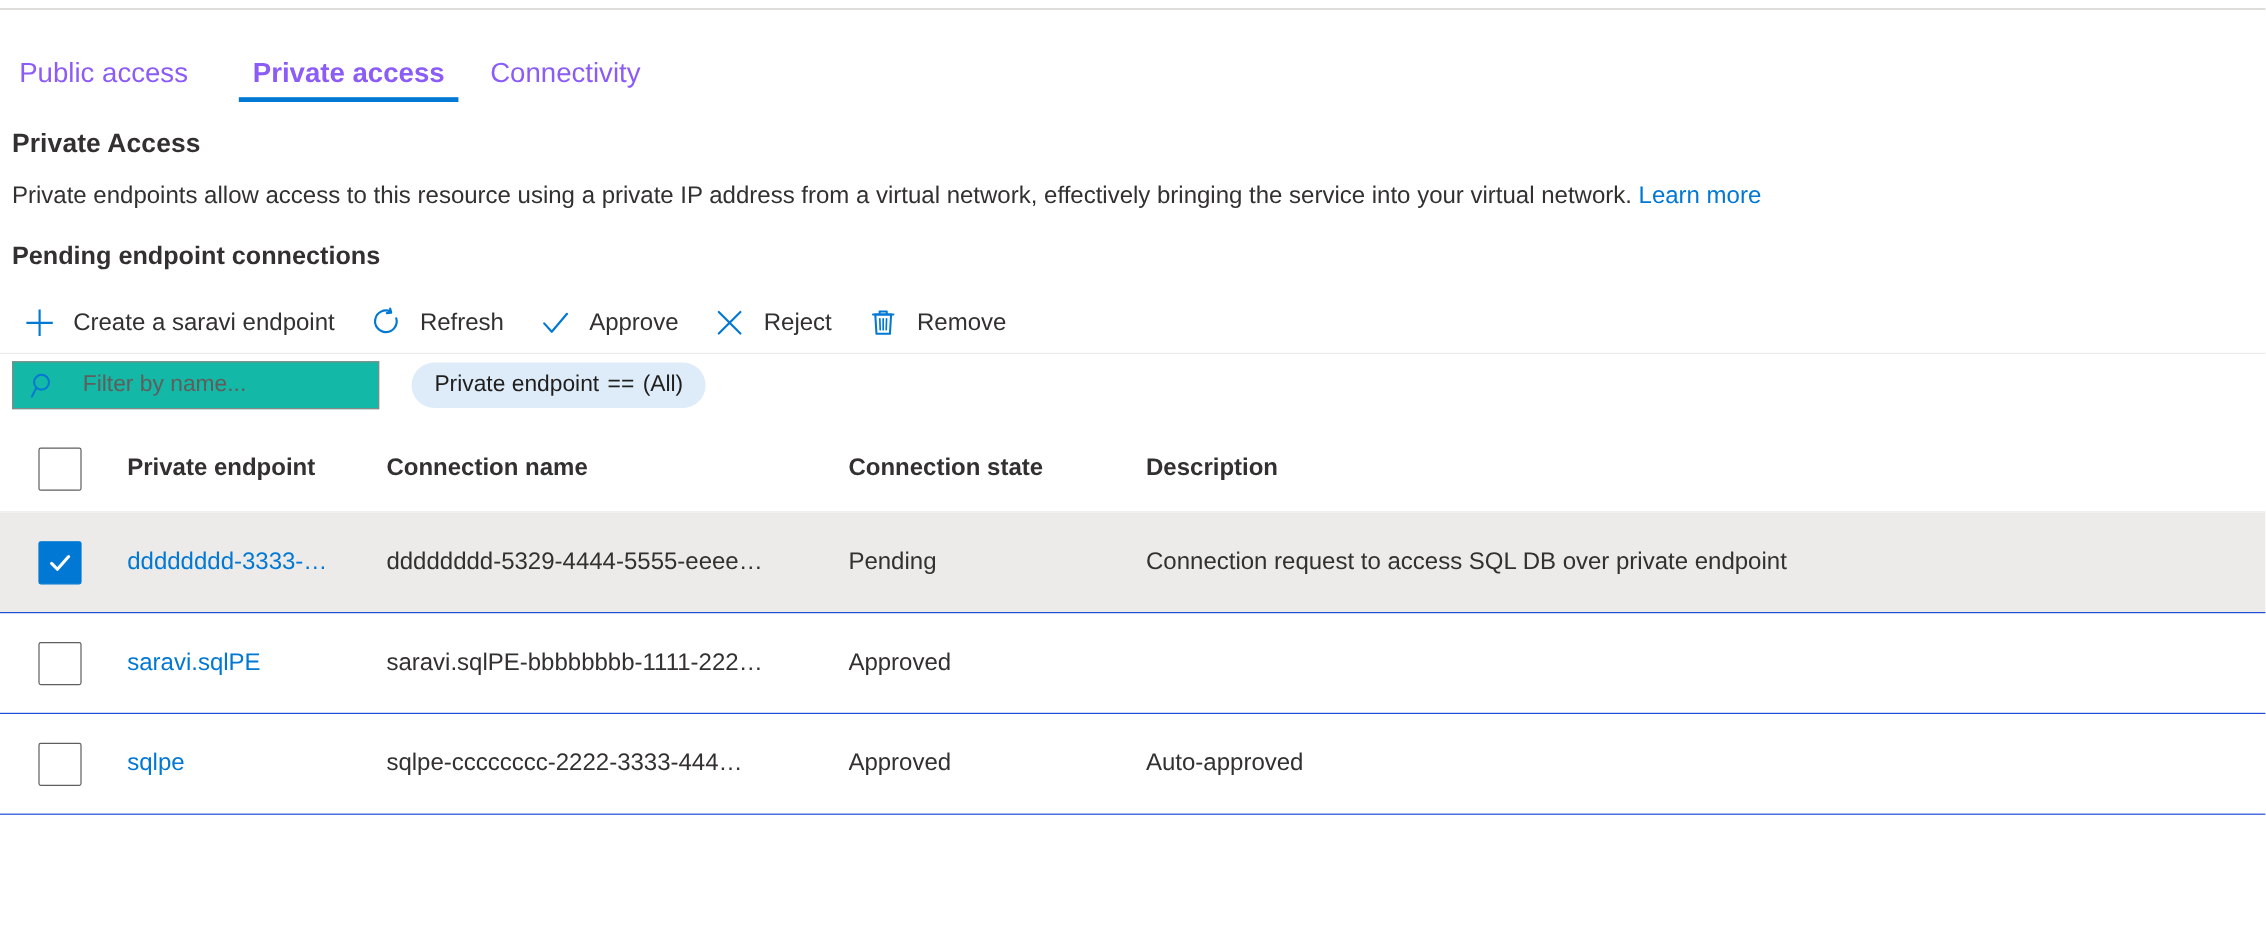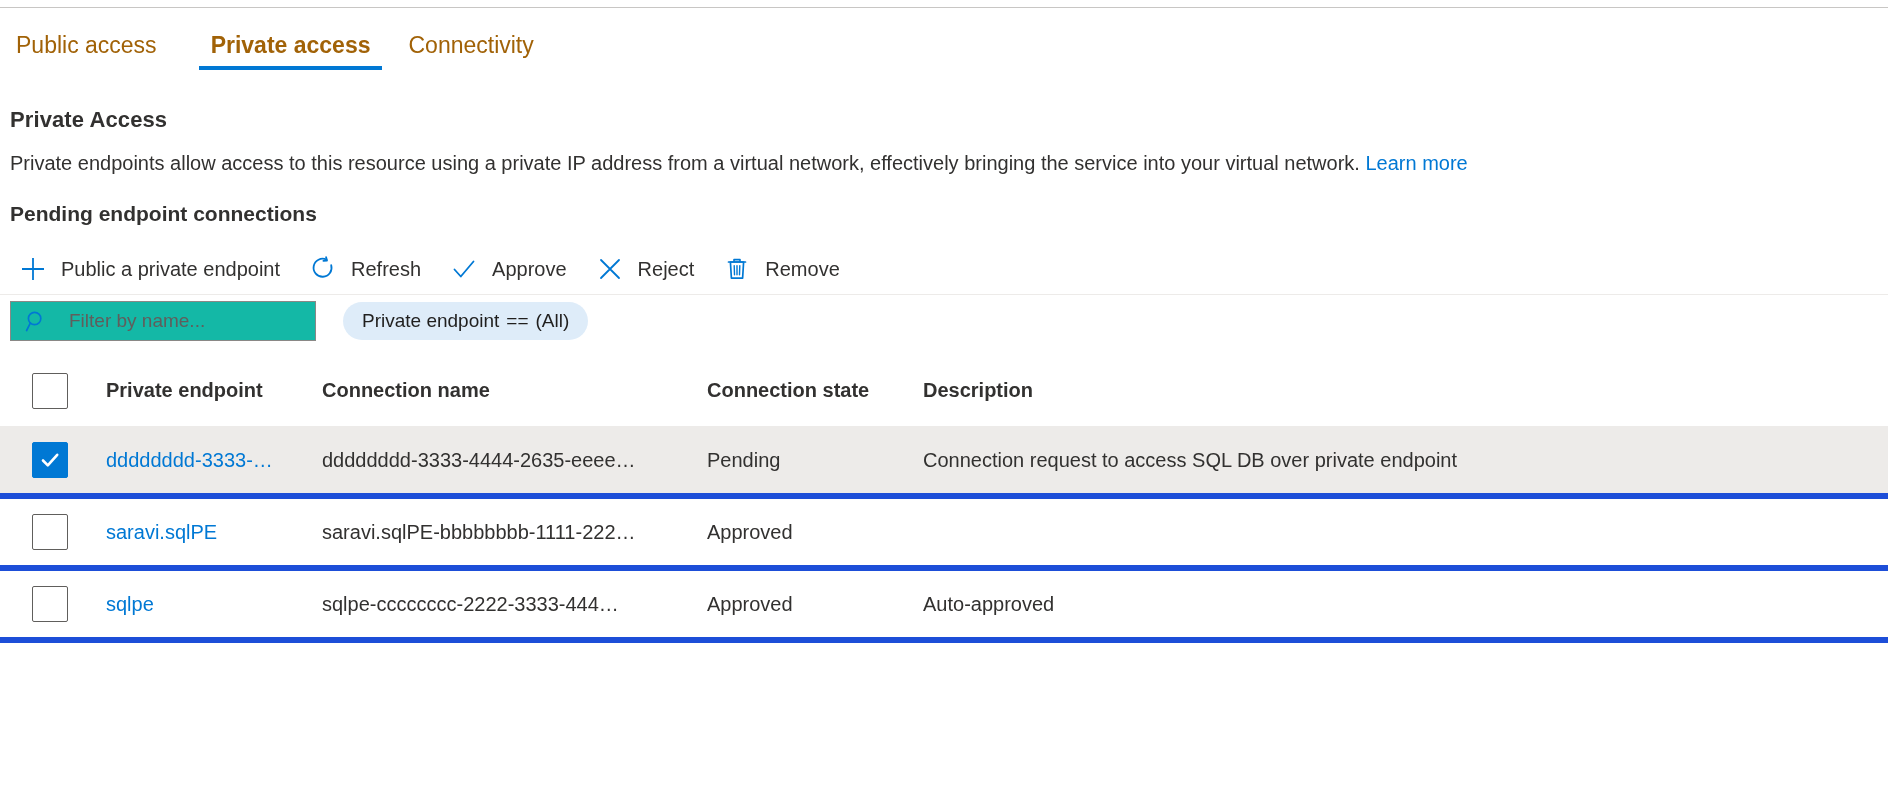--- a/index.html
+++ b/index.html
@@ -41,26 +41,27 @@
     left: 10px;
     display: flex;
     align-items: flex-start;
     gap: 0px;
   }
   .tab {
     position: relative;
     padding: 4px 22px 16px 6px;
     font-size: 23px;
     line-height: 30px;
-    color: #a16207;
+    color: #8b5cf6;
     cursor: pointer;
     white-space: nowrap;
     background: none;
     border: none;
     font-family: inherit;
+    margin-top: 15px;
   }
   .tab + .tab { margin-left: 20px; }
   .tab.selected {
     font-weight: bold;
     padding-left: 12px;
     padding-right: 12px;
   }
   .tab.selected::after {
     content: "";
     position: absolute;
@@ -211,22 +212,22 @@
   
   .grid {
     position: absolute;
     left: 0;
     top: 355px;
     width: 1888px;
   }
   .grid-row {
     display: flex;
     align-items: center;
-    height: 72px;
-    border-bottom: 6px solid #1d4ed8;
+    height: 84px;
+    border-bottom: 1px solid #1d4ed8;
     box-sizing: border-box;
   }
   .grid-head {
     height: 72px;
     border-bottom: 1px solid #edebe9;
     font-weight: bold;
     font-size: 20px;
     color: #323130;
   }
   .grid-row.selected { background: #edebe9; }
@@ -235,21 +236,21 @@
     width: 106px;
     flex: 0 0 106px;
     display: flex;
     align-items: center;
     padding-left: 32px;
     box-sizing: border-box;
   }
   .c-endpoint { width: 216px; flex: 0 0 216px; }
   .c-conn     { width: 365px; flex: 0 0 365px; }
   .c-state    { width: 216px; flex: 0 0 216px; margin-left: 20px; }
-  .c-desc     { flex: 1 1 auto; }
+  .c-desc     { flex: 1 1 auto; margin-left: 32px; }
 
   .cell {
     font-size: 20px;
     color: #323130;
     white-space: nowrap;
     overflow: hidden;
     padding-right: 14px;
     box-sizing: border-box;
   }
   .cell a.link {
@@ -301,21 +302,21 @@
   <div class="sub-title">Pending endpoint connections</div>
 
   <div class="commandbar">
 
     <button class="cmd">
       <span class="gly">
         <svg width="26" height="26" viewBox="0 0 26 26" aria-hidden="true">
           <path d="M13 2 L13 24 M2 13 L24 13" stroke="currentColor" stroke-width="1.8" fill="none"></path>
         </svg>
       </span>
-      <span>Public a private endpoint</span>
+      <span>Create a saravi endpoint</span>
     </button>
 
     <button class="cmd">
       <span class="gly">
         <svg width="26" height="26" viewBox="0 0 26 26" aria-hidden="true">
           <path d="M21.2 9.2 A9 9 0 1 1 16.4 3.6" stroke="currentColor" stroke-width="1.8" fill="none" stroke-linecap="round"></path>
           <path d="M16.1 1.2 L17.0 4.6 L13.4 4.9" stroke="currentColor" stroke-width="1.8" fill="none" stroke-linecap="round" stroke-linejoin="round"></path>
         </svg>
       </span>
       <span>Refresh</span>
@@ -391,21 +392,21 @@
       <div class="c-check">
         <div class="cb checked">
           <svg class="tick" width="22" height="22" viewBox="0 0 22 22" aria-hidden="true">
             <path d="M4 11.5 L8.8 16.4 L18.2 5.8" stroke="currentColor" stroke-width="2.6" fill="none" stroke-linecap="round" stroke-linejoin="round"></path>
           </svg>
         </div>
       </div>
       <div class="cell c-endpoint">
         <a class="link">dddddddd-3333-…</a>
       </div>
-      <div class="cell c-conn">dddddddd-3333-4444-2635-eeee…</div>
+      <div class="cell c-conn">dddddddd-5329-4444-5555-eeee…</div>
       <div class="cell c-state">Pending</div>
       <div class="cell c-desc">Connection request to access SQL DB over private endpoint</div>
     </div>
 
     <div class="grid-row">
       <div class="c-check">
         <div class="cb">
           
         </div>
       </div>

